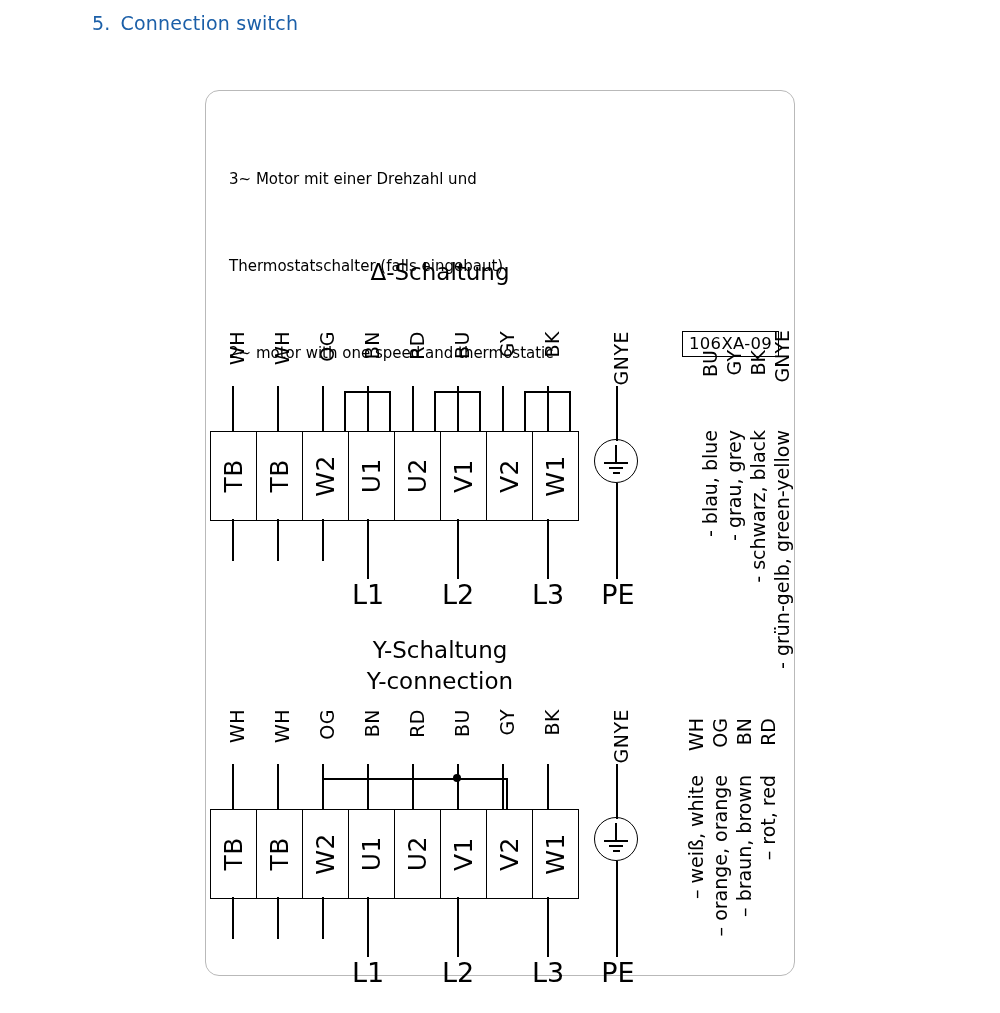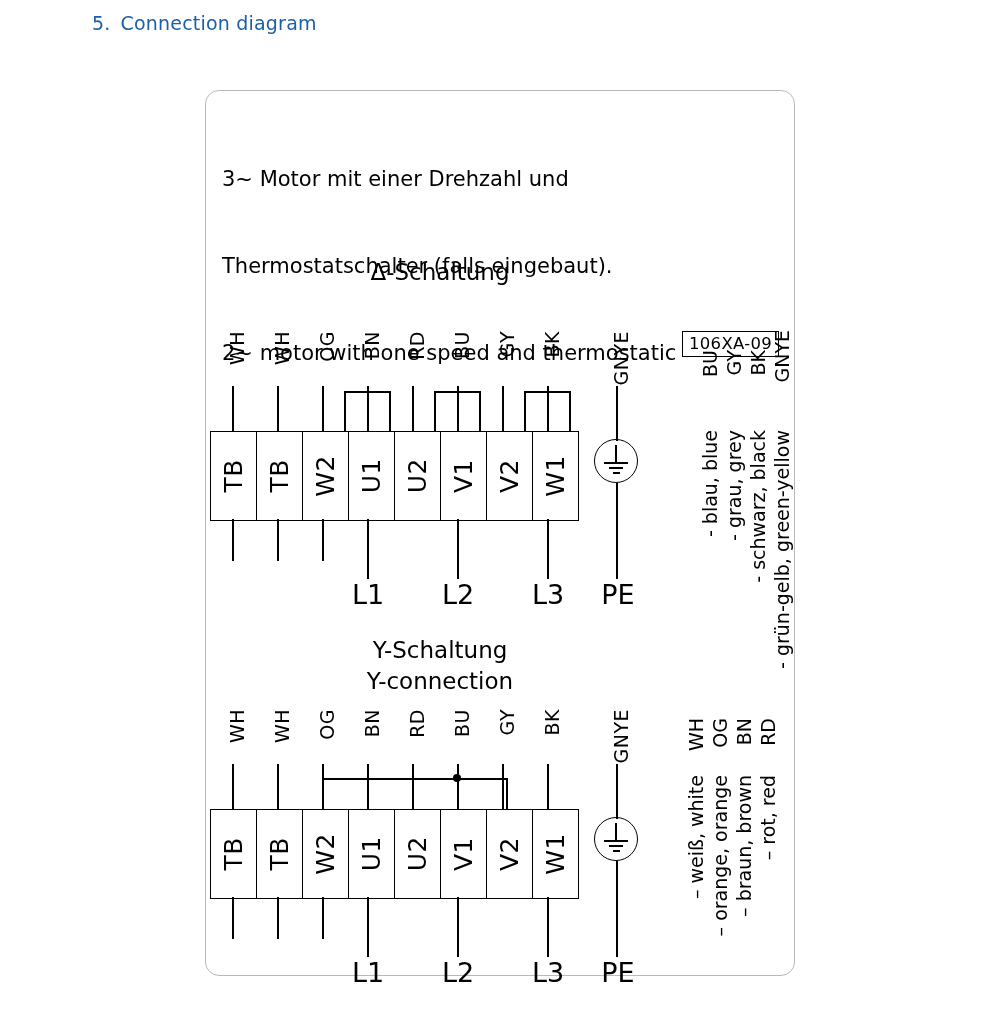--- a/index.html
+++ b/index.html
@@ -22,22 +22,22 @@
   .panel{
     position:absolute;left:205px;top:90px;
     width:590px;height:886px;
     border:1.5px solid #b9b9b9;
     border-radius:14px;
     background:#fff;
     box-sizing:border-box;
   }
 
   .desc{
-    position:absolute;left:16px;top:16px;
-    font-size:21px;line-height:29px;
+    position:absolute;left:23px;top:16px;
+    font-size:15px;line-height:29px;
     white-space:pre;
   }
 
   .code-box{
     position:absolute;left:476px;top:240px;
     border:1.2px solid #000;
     padding:2px 6px 3px 6px;
     font-size:16.5px;
     background:#fff;
     letter-spacing:.3px;
@@ -114,21 +114,21 @@
     transform:rotate(180deg);
     font-size:19px;
     line-height:25px;
     white-space:pre;
   }
 </style>
 </head>
 <body>
 
 <div class="section-title">
-  <span class="num">5.</span><span>Connection diagram</span>
+  <span class="num">5.</span><span>Connection switch</span>
 </div>
 
 <div class="panel">
 
   <div class="desc">
     <div>3~ Motor mit einer Drehzahl und</div>
     <div>Thermostatschalter (falls eingebaut).</div>
     <div>2~ motor with one speed and thermostatic</div>
     <div>switch (if built in).</div>
   </div>

